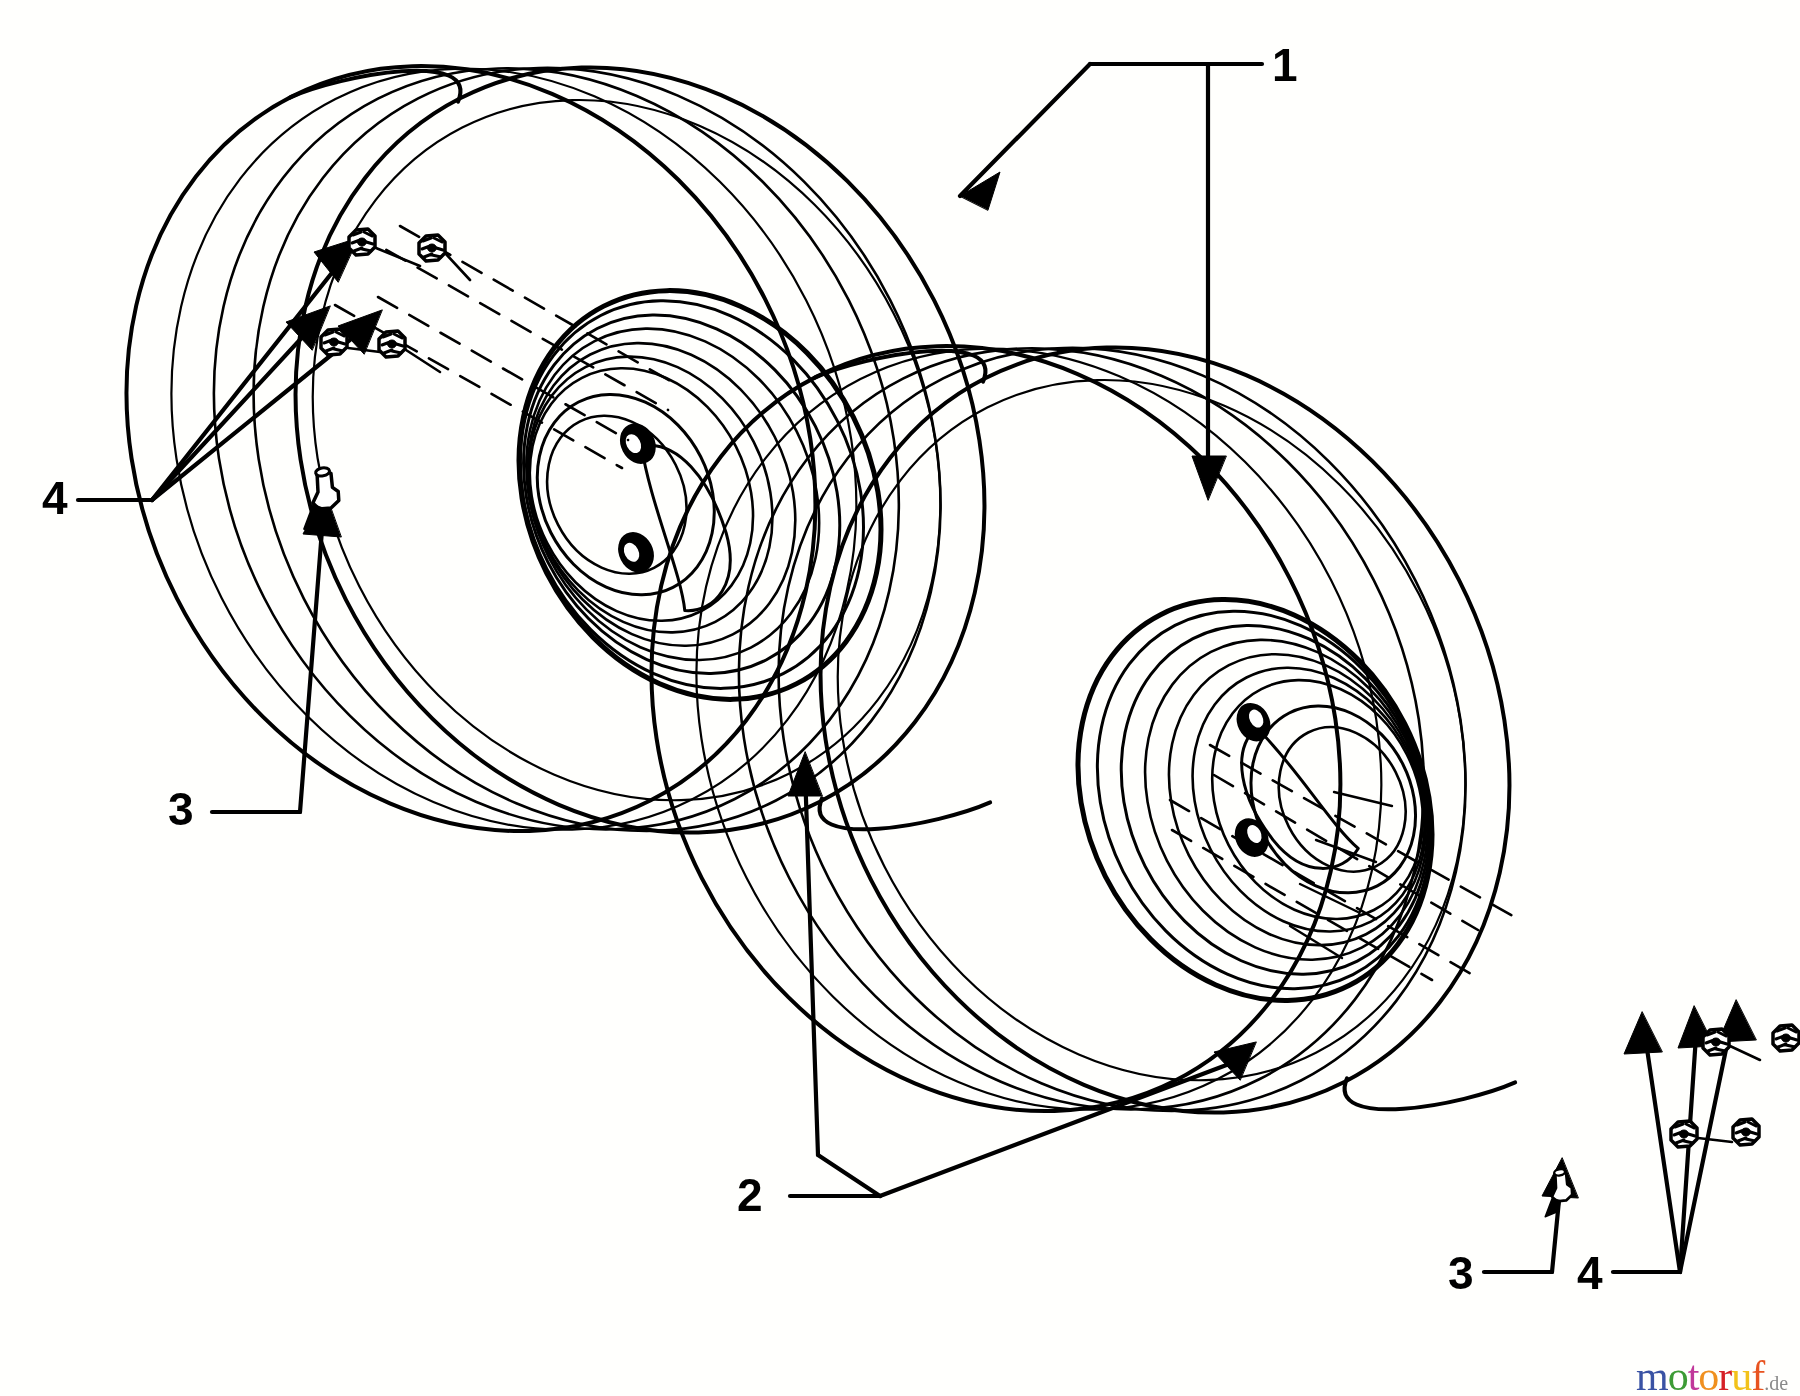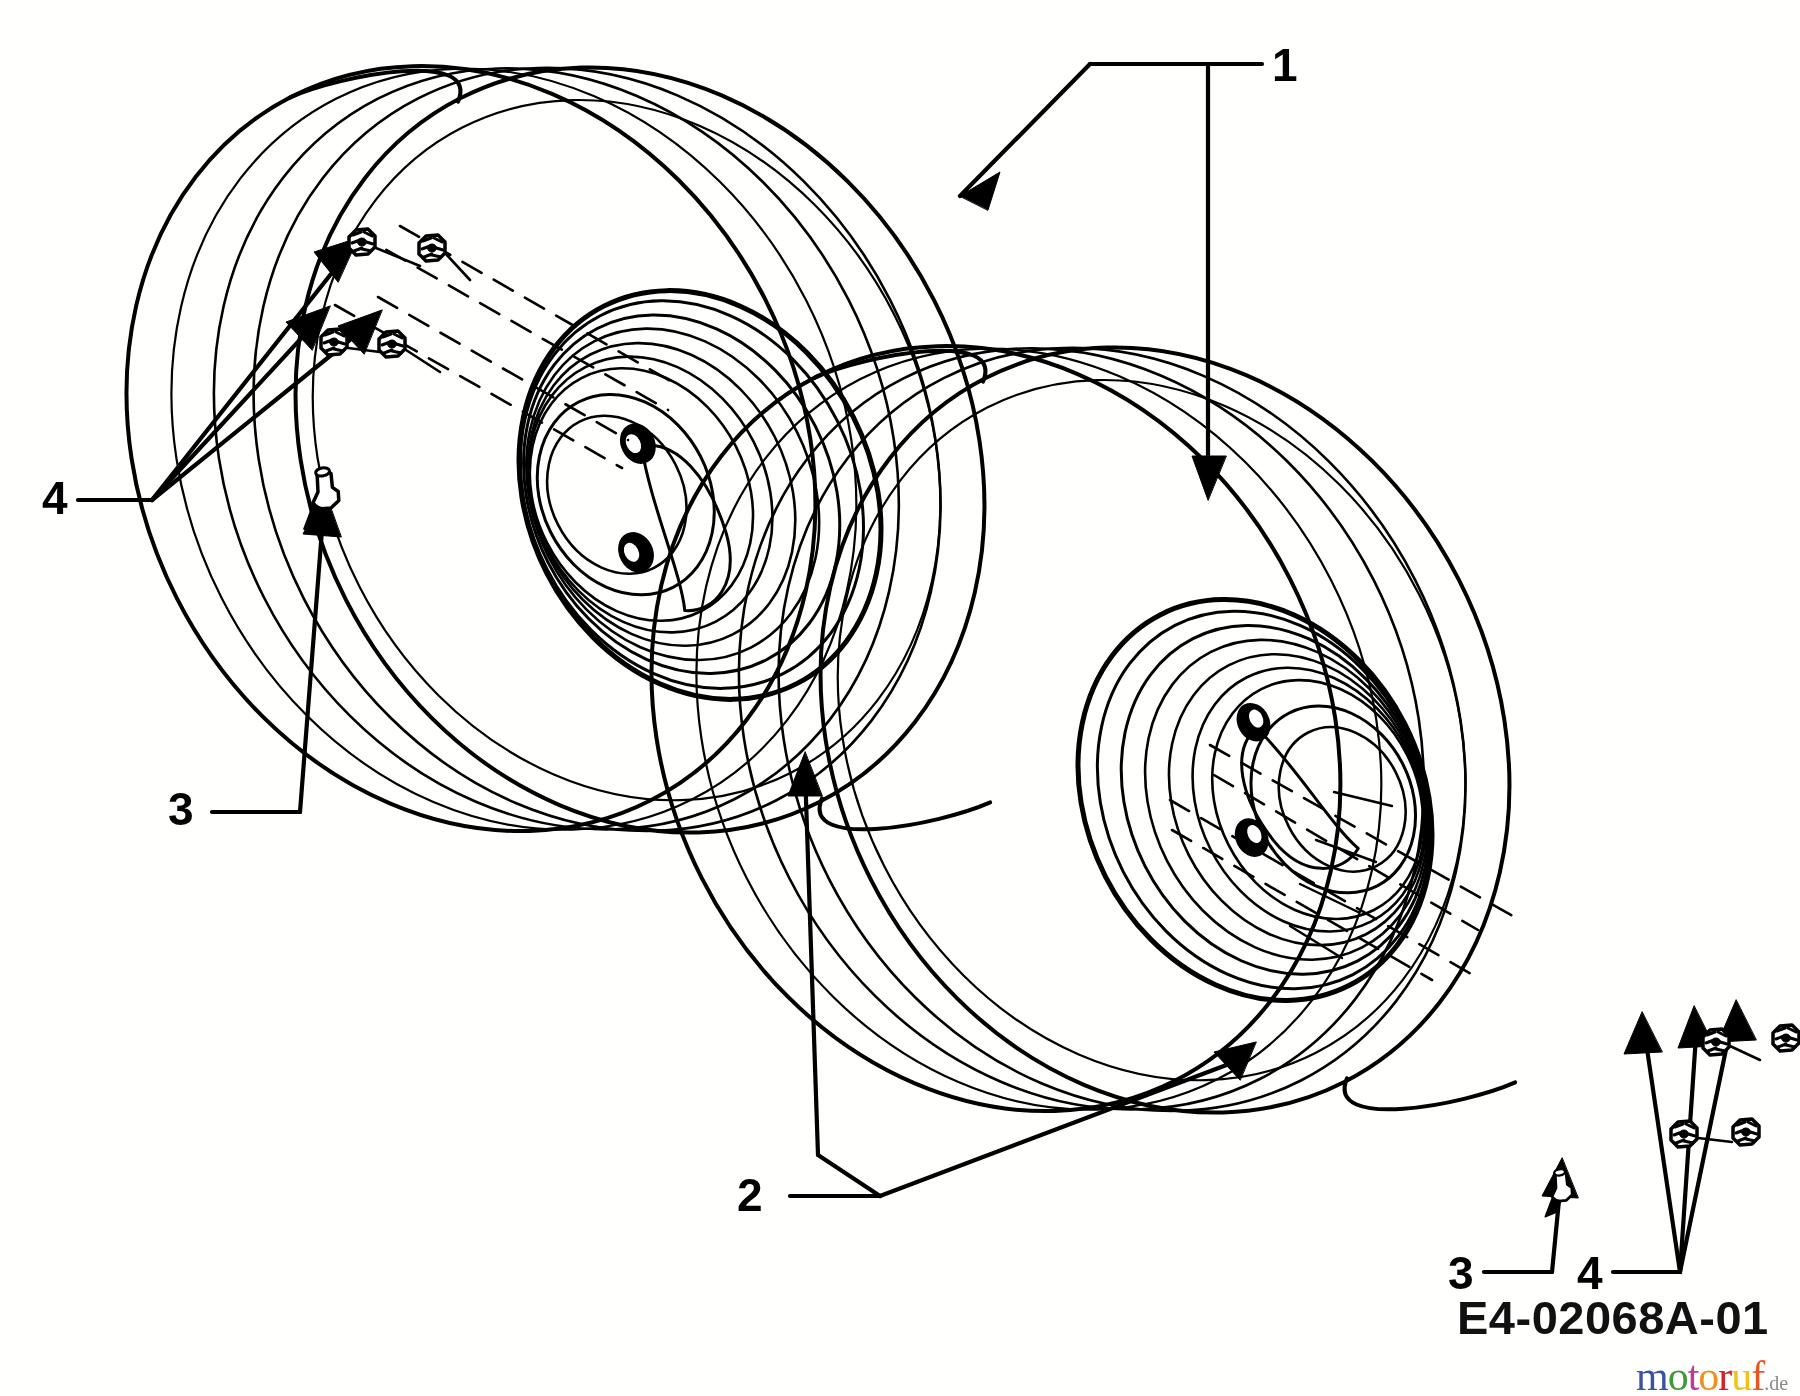--- a/index.html
+++ b/index.html
@@ -233,19 +233,18 @@
   <div class="callout big" style="left:737px;top:1172px;">2</div>
 
   <div class="callout big" style="left:168px;top:786px;">3</div>
 
   <div class="callout big" style="left:42px;top:475px;">4</div>
 
   <div class="callout big" style="left: 1448px; top: 1250px;">3</div>
 
   <div class="callout big" style="left: 1577px; top: 1250px;">4</div>
 
-  <div class="diagram-id" style="left:1457px;top:1290px;">E4-02068A-01</div>
 
   <div class="logo" style="left:1636px;top:1352px;">
     <span style="color: rgb(58, 83, 164);">m</span><span style="color: rgb(61, 155, 53);">o</span><span style="color: rgb(192, 56, 154);">t</span><span style="color: rgb(240, 144, 31);">o</span><span style="color: rgb(214, 32, 39);">r</span><span style="color: rgb(242, 194, 26);">u</span><span style="color: rgb(232, 83, 31);">f</span><span class="tld" style="color: rgb(138, 138, 138);">.de</span>
   </div>
 
 </div>
 
 </body></html>

